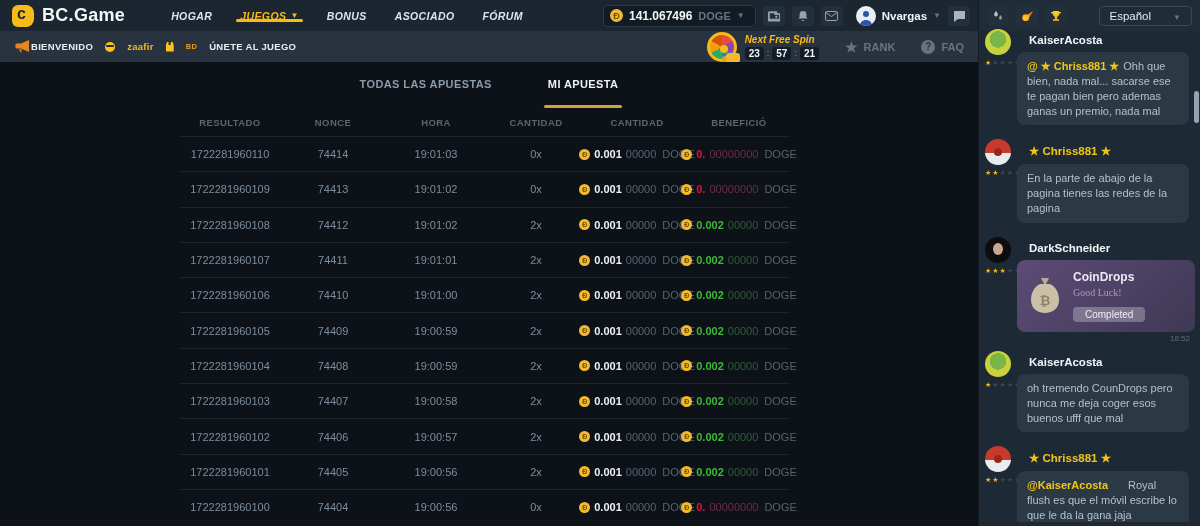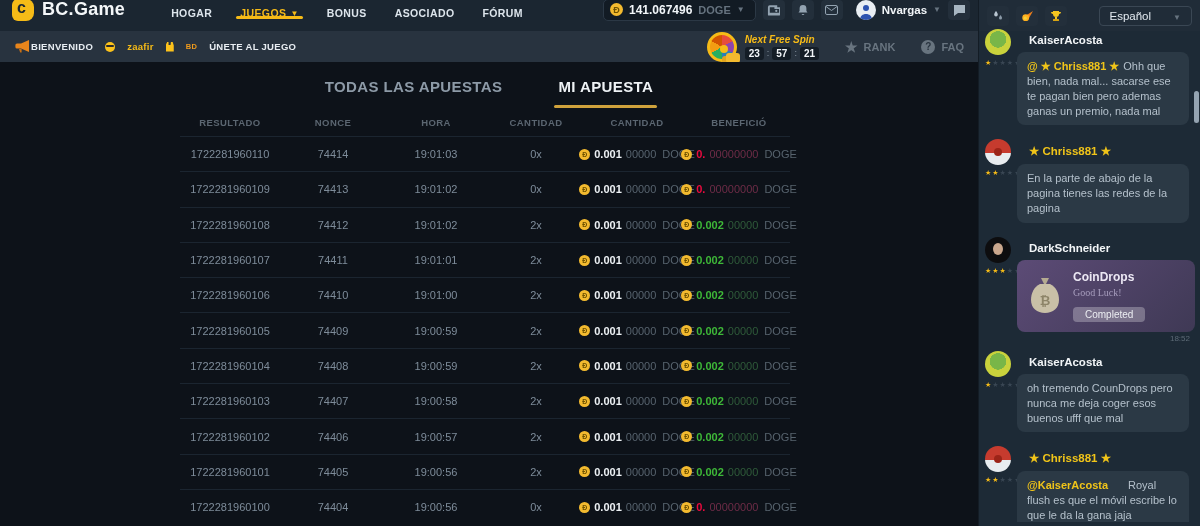--- a/index.html
+++ b/index.html
@@ -1,25 +1,25 @@
 <!DOCTYPE html>
 <html><head>
 <meta charset="utf-8">
 <style>
   * { margin:0; padding:0; box-sizing:border-box; }
   body { background:#000; font-family:"Liberation Sans", sans-serif; }
   #app { position:relative; width:1200px; height:526px; background:#0c1219; overflow:hidden; color:#cfd8e0; }
 
   
-  #navbar { position:absolute; left:0; top:0; width:978px; height:31px; background:#1b2631; display:flex; align-items:center; padding:0 8px 12px 12px; }
+  #navbar { position:absolute; left:0; top:0; width:978px; height:31px; background:#1b2631; display:flex; align-items:center; padding:0 8px 0 12px; }
   .logo { display:flex; align-items:center; gap:8px; }
   .logo-mark { width:22px; height:22px; background:#f6bb17; border-radius:6px 8px 8px 6px; position:relative; }
   .logo-mark::after { content:"c"; position:absolute; left:5px; top:0px; color:#1b2631; font-weight:bold; font-size:16px; }
   .logo-text { color:#f4f7f9; font-size:18px; font-weight:bold; letter-spacing:.3px; }
-  .nav-menu { display:flex; align-items:flex-end; height:100%; margin-left:32px; }
+  .nav-menu { display:flex; align-items:center; height:100%; margin-left:32px;font-style:italic; }
   .nav-item { position:relative; display:flex; align-items:center; padding:0 14px; font-size:10.5px; font-weight:bold; color:#dde5ec; letter-spacing:.4px; cursor:pointer; }
   .nav-item.active { color:#f6bb17; }
   .nav-item.active::after { content:""; position:absolute; left:10px; right:10px; bottom:0; height:3px; background:#f6bb17; border-radius:2px; }
   .nav-caret { font-size:8px; margin-left:4px; color:inherit; }
   .nav-right { margin-left:auto; display:flex; align-items:center; gap:7px; }
   .balance-pill { display:flex; align-items:center; gap:6px; background:#121b24; border:1px solid #2b3845; border-radius:5px; padding:3px 10px 3px 6px; cursor:pointer; }
   .coin { width:13px; height:13px; border-radius:50%; background:#f3ba2f; color:#6e5200; font-size:9px; font-weight:bold; display:inline-flex; align-items:center; justify-content:center; flex:0 0 auto; }
   .balance-amt { color:#f2f6f9; font-size:12px; font-weight:bold; }
   .balance-cur { color:#66737f; font-size:11px; font-weight:bold; }
   .caret-sm { color:#66737f; font-size:8px; }
@@ -45,21 +45,21 @@
   .fs-timer { display:flex; align-items:center; gap:3px; margin-top:2px; }
   .fs-pill { background:#141d26; color:#f2f6f9; font-size:10px; font-weight:bold; border-radius:3px; padding:1px 4px; }
   .fs-colon { color:#8a97a4; font-size:9px; }
   .mini-link { display:flex; align-items:center; gap:6px; color:#68747f; font-size:11px; font-weight:bold; cursor:pointer; }
   .rank-star { color:#68747f; font-size:14px; }
   .faq-circle { width:14px; height:14px; border-radius:50%; background:#68747f; color:#28333f; font-size:10px; font-weight:bold; display:flex; align-items:center; justify-content:center; }
 
   
   #main { position:absolute; left:0; top:62px; width:978px; height:464px; background:#0d1219; }
   .tabs { display:flex; justify-content:center; gap:56px; padding-top:16px; height:46px; }
-  .tab { position:relative; font-size:15px; font-weight:bold; letter-spacing:.4px; color:#8d9aa7; cursor:pointer; padding-bottom:12px;text-align:right; }
+  .tab { position:relative; font-size:11px; font-weight:bold; letter-spacing:.4px; color:#8d9aa7; cursor:pointer; padding-bottom:12px;text-align:right; }
   .tab.active { color:#eef2f5; }
   .tab.active::after { content:""; position:absolute; left:-4px; right:-4px; bottom:0; height:3px; background:#cfa23c; border-radius:2px; }
   #bets-table { margin-left:180px; width:610px; }
   .t-head, .t-row { display:grid; grid-template-columns:100px 106px 100px 100px 102px 102px; align-items:center; }
   .t-head { height:28px; }
   .t-head span { text-align:center; font-size:9.5px; font-weight:bold; color:#5b6671; letter-spacing:.4px; }
   .t-row { height:35.3px; border-top:1px solid #1b2530; font-size:11px; color:#7e8c9a; }
   .t-row > span { text-align:center; }
   .amt { display:flex; align-items:center; justify-content:center; gap:4px; white-space:nowrap; }
   .amt .coin { width:11px; height:11px; font-size:7px; }

